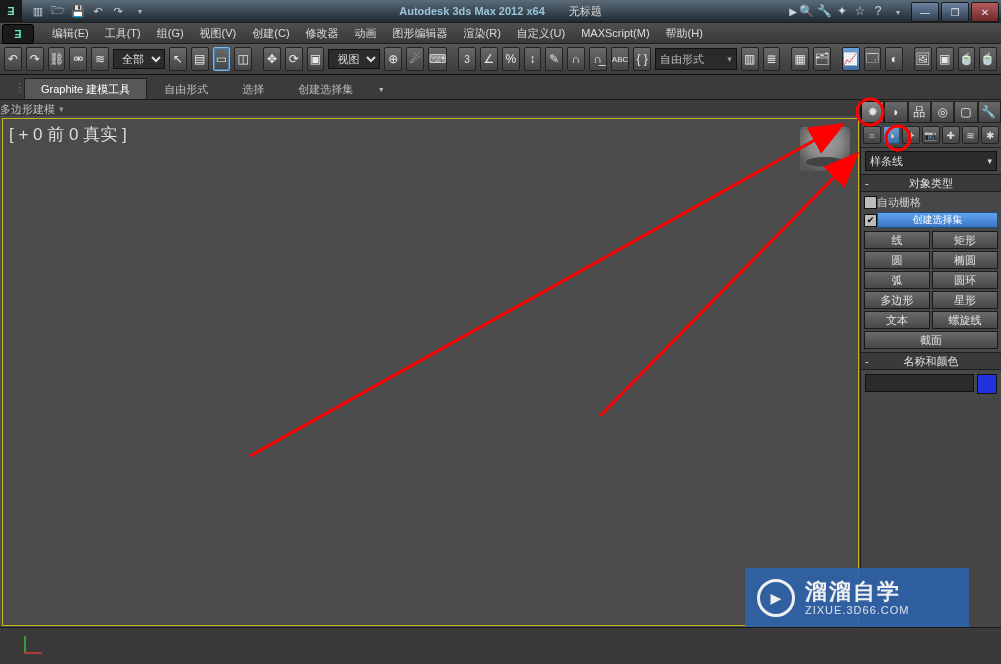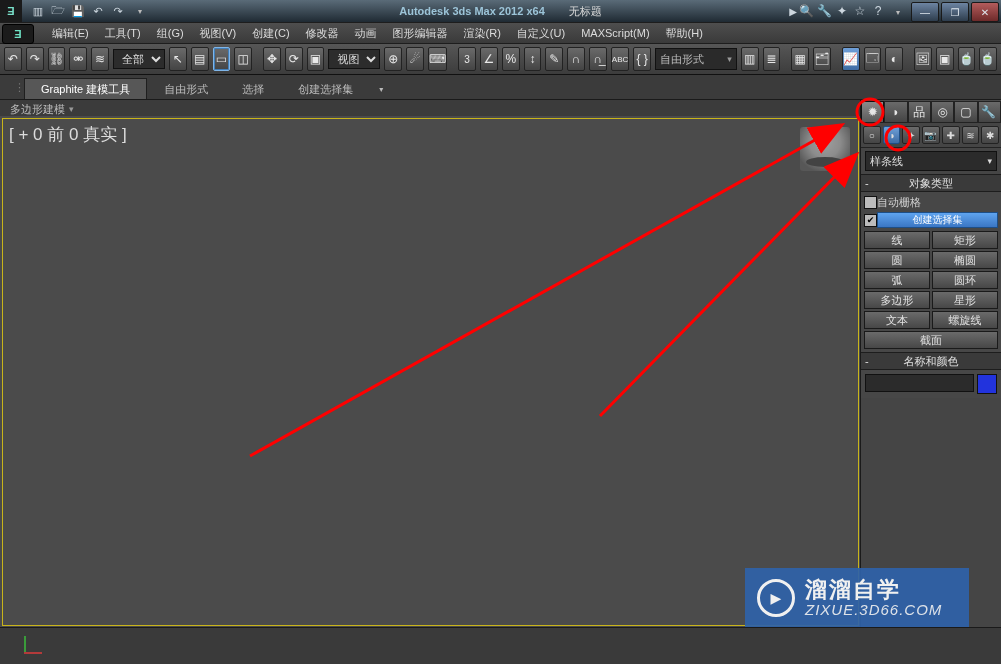--- a/index.html
+++ b/index.html
@@ -125,21 +125,21 @@
   .rib-tab{
     height:20px;padding:0 16px;display:flex;align-items:center;
     color:#bdbdbd;font-size:11px;border:1px solid transparent;border-bottom:none;
   }
   .rib-tab.active{
     background:#575757;border-color:#1f1f1f;color:#fff;margin-top:7px;
   }
   .rib-handle{width:10px;height:24px;display:flex;align-items:center;color:#777;}
   .ribbon-panel{
     height:18px;background:#3b3b3b;border-bottom:1px solid #1a1a1a;
-    display:flex;align-items:center;padding-left:10px;color:#bdbdbd;font-size:11px;
+    display:flex;align-items:center;color:#bdbdbd;font-size:11px;
   }
   
   .viewport-area{
     position:absolute; left:0; top:116px; right:140px; bottom:36px;
     background:#4b4b4b;
   }
   .viewport{
     position:absolute;inset:2px;
     background:#4b4b4b;
     border:1px solid #c8b41a; 
@@ -237,21 +237,21 @@
     padding:0 12px;
     color:#fff;
     opacity:.92;
   }
   .watermark .play{
     width:32px;height:32px;border:3px solid #fff;border-radius:50%;
     display:flex;align-items:center;justify-content:center;font-size:14px;
   }
   .watermark .txt{display:flex;flex-direction:column;line-height:1.1;}
   .watermark .cn{font-size:22px;font-weight:bold;letter-spacing:2px;}
-  .watermark .url{font-size:15px;letter-spacing:1px;opacity:.9;font-style:italic;}
+  .watermark .url{font-size:11px;letter-spacing:1px;opacity:.9;}
   
   .dd::after{content:"▾";font-size:8px;color:#bbb;position:relative;left:2px;}
 </style>
 </head>
 <body>
 
 <div class="window">
 
   <div class="title-bar">
     <div class="app-icon">Ǝ</div>

